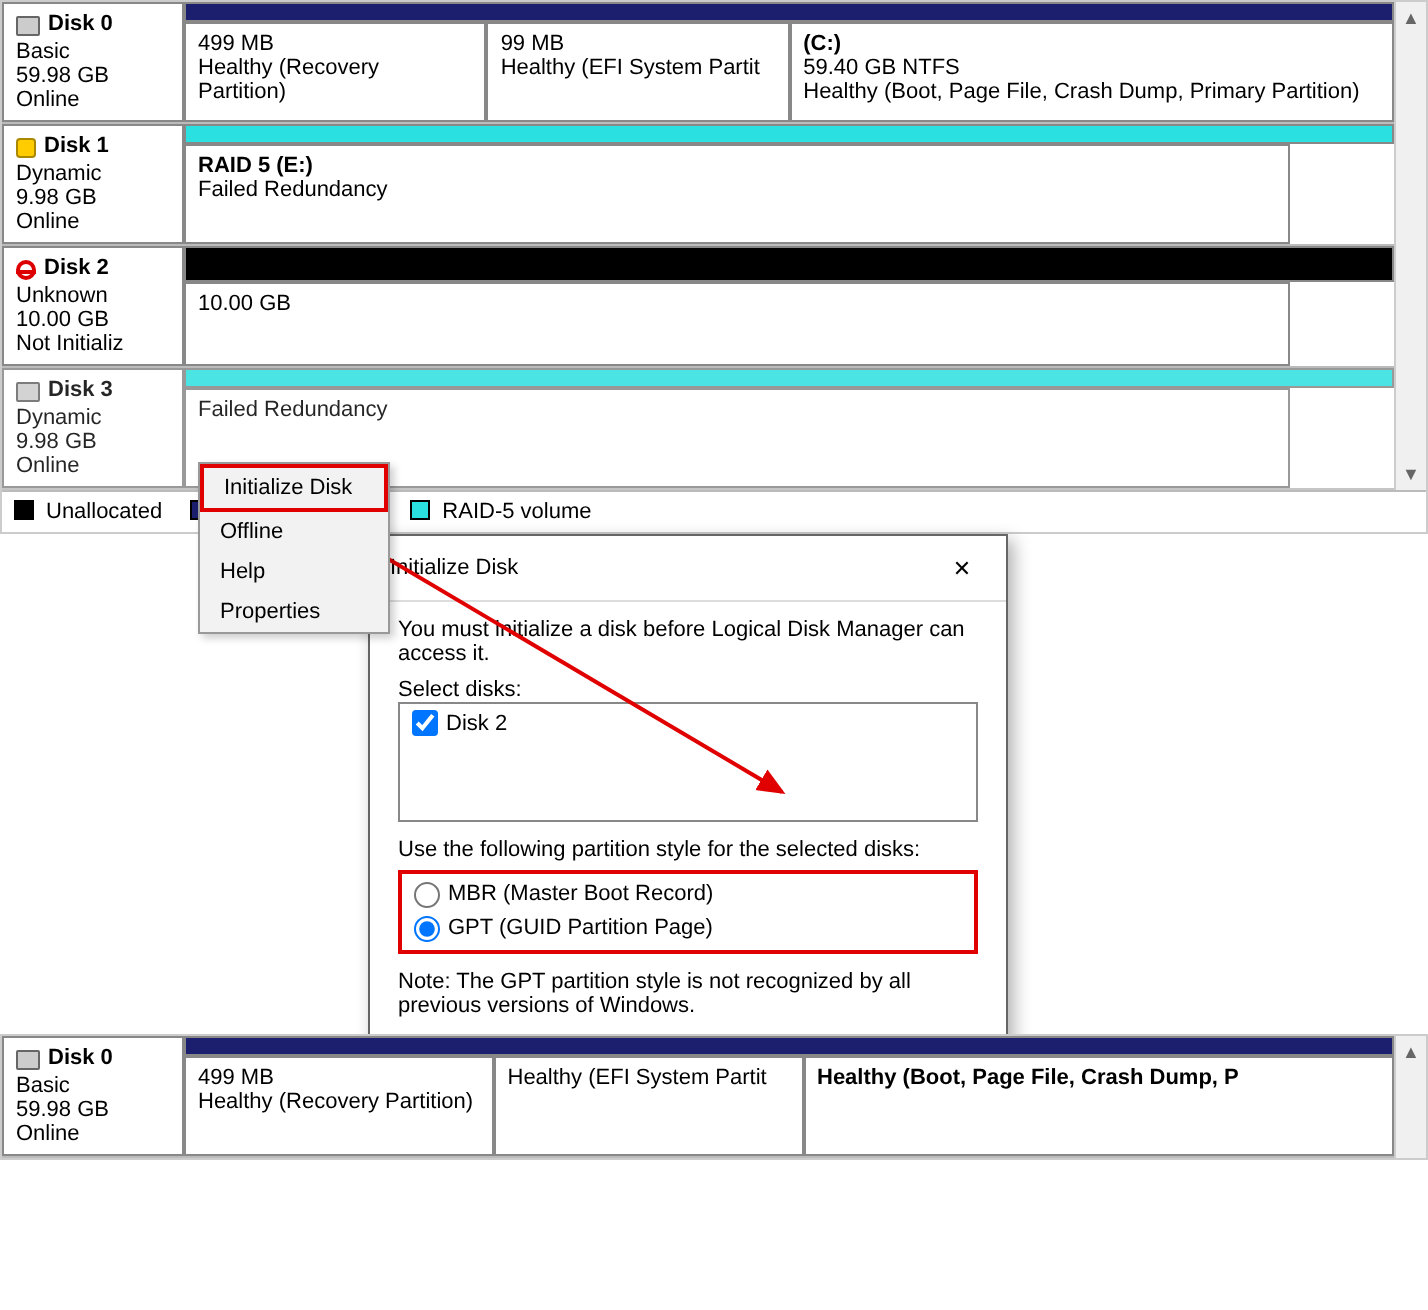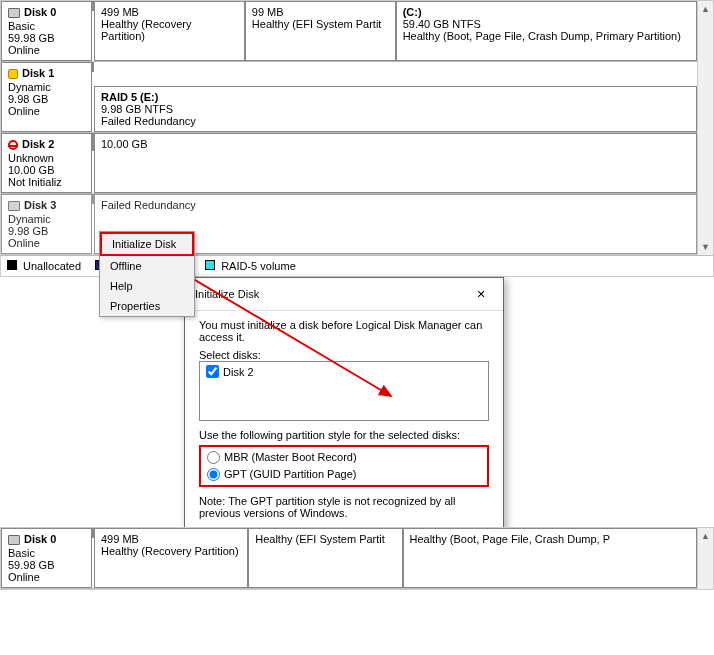--- a/index.html
+++ b/index.html
@@ -3,21 +3,21 @@
 <meta charset="utf-8">
 <style>
 * { box-sizing: border-box; margin: 0; padding: 0; font-family: "Segoe UI", Tahoma, sans-serif; font-size: 11px; }
 body { background: #fff; width: 714px; text-align: left; }
 
 .panel { border: 1px solid #ccc; background: #fff; position: relative; }
 .diskrow { display: flex; border-bottom: 1px solid #bbb; }
 .diskinfo { width: 91px; border: 1px solid #888; padding: 4px 6px; background: #fff; }
 .diskinfo .hdr { display: flex; align-items: center; gap: 4px; }
 .diskinfo .dname { font-weight: bold; padding-bottom: 2px; }
-.diskbody { flex: 1; display: flex; }
+.diskbody { flex: 1; display: flex; flex-direction: column; }
 .topstrip { height: 10px; }
 .parts { display: flex; flex: 1; }
 .part { border: 1px solid #888; padding: 4px 6px; background: #fff; }
 .scrollbar { width: 16px; background: #f0f0f0; border-left: 1px solid #ccc; display: flex; flex-direction: column; }
 .scrollbar .arrow { height: 16px; display: flex; align-items: center; justify-content: center; color: #666; font-size: 9px; }
 
 .ctxmenu { position: absolute; background: #f2f2f2; border: 1px solid #999; box-shadow: 2px 2px 4px rgba(0,0,0,.2); z-index: 5; }
 .ctxmenu .item { padding: 4px 16px 4px 10px; white-space: nowrap; }
 .redbox { border: 2px solid #e00000; }
 
@@ -84,24 +84,23 @@
             <div class="hdr">
               <span class="icon-warn"></span>
               <span class="dname">Disk 1</span>
             </div>
             <div>Dynamic</div>
             <div>9.98 GB</div>
             <div>Online</div>
           </div>
           <div class="diskbody">
             <div class="topstrip" style="height:10px;background:#2be0e0;border:1px solid #888;"></div>
-            <div class="parts" style="width:553px;margin-top:24px;">
+            <div class="parts" style="width:553px;">
               <div class="part" style="flex:1;">
                 <div><b>RAID 5  (E:)</b></div>
-                <div>9.98 GB NTFS</div>
                 <div>Failed Redundancy</div>
               </div>
             </div>
           </div>
         </div>
         <div class="diskrow">
           <div class="diskinfo">
             <div class="hdr">
               <span class="icon-err"></span>
               <span class="dname">Disk 2</span>
@@ -224,21 +223,21 @@
     <div class="diskbody" id="bottomparts">
             <div class="topstrip" style="background:#1b1f6e;border:1px solid #888;"></div>
             <div class="parts">
               <div class="part" style="flex:1;">
                 <div>499 MB</div>
                 <div>Healthy (Recovery Partition)</div>
               </div>
               <div class="part" style="flex:1;">
                 <div>Healthy (EFI System Partit</div>
               </div>
-              <div class="part" style="flex:2;">
+              <div class="part" style="flex:2;font-weight:bold;">
                 <div>Healthy (Boot, Page File, Crash Dump, P</div>
               </div>
             </div>
           </div>
    </div>
   </div>
   <div class="scrollbar">
     <div class="arrow">▲</div>
     <div style="flex:1;"></div>
   </div>

